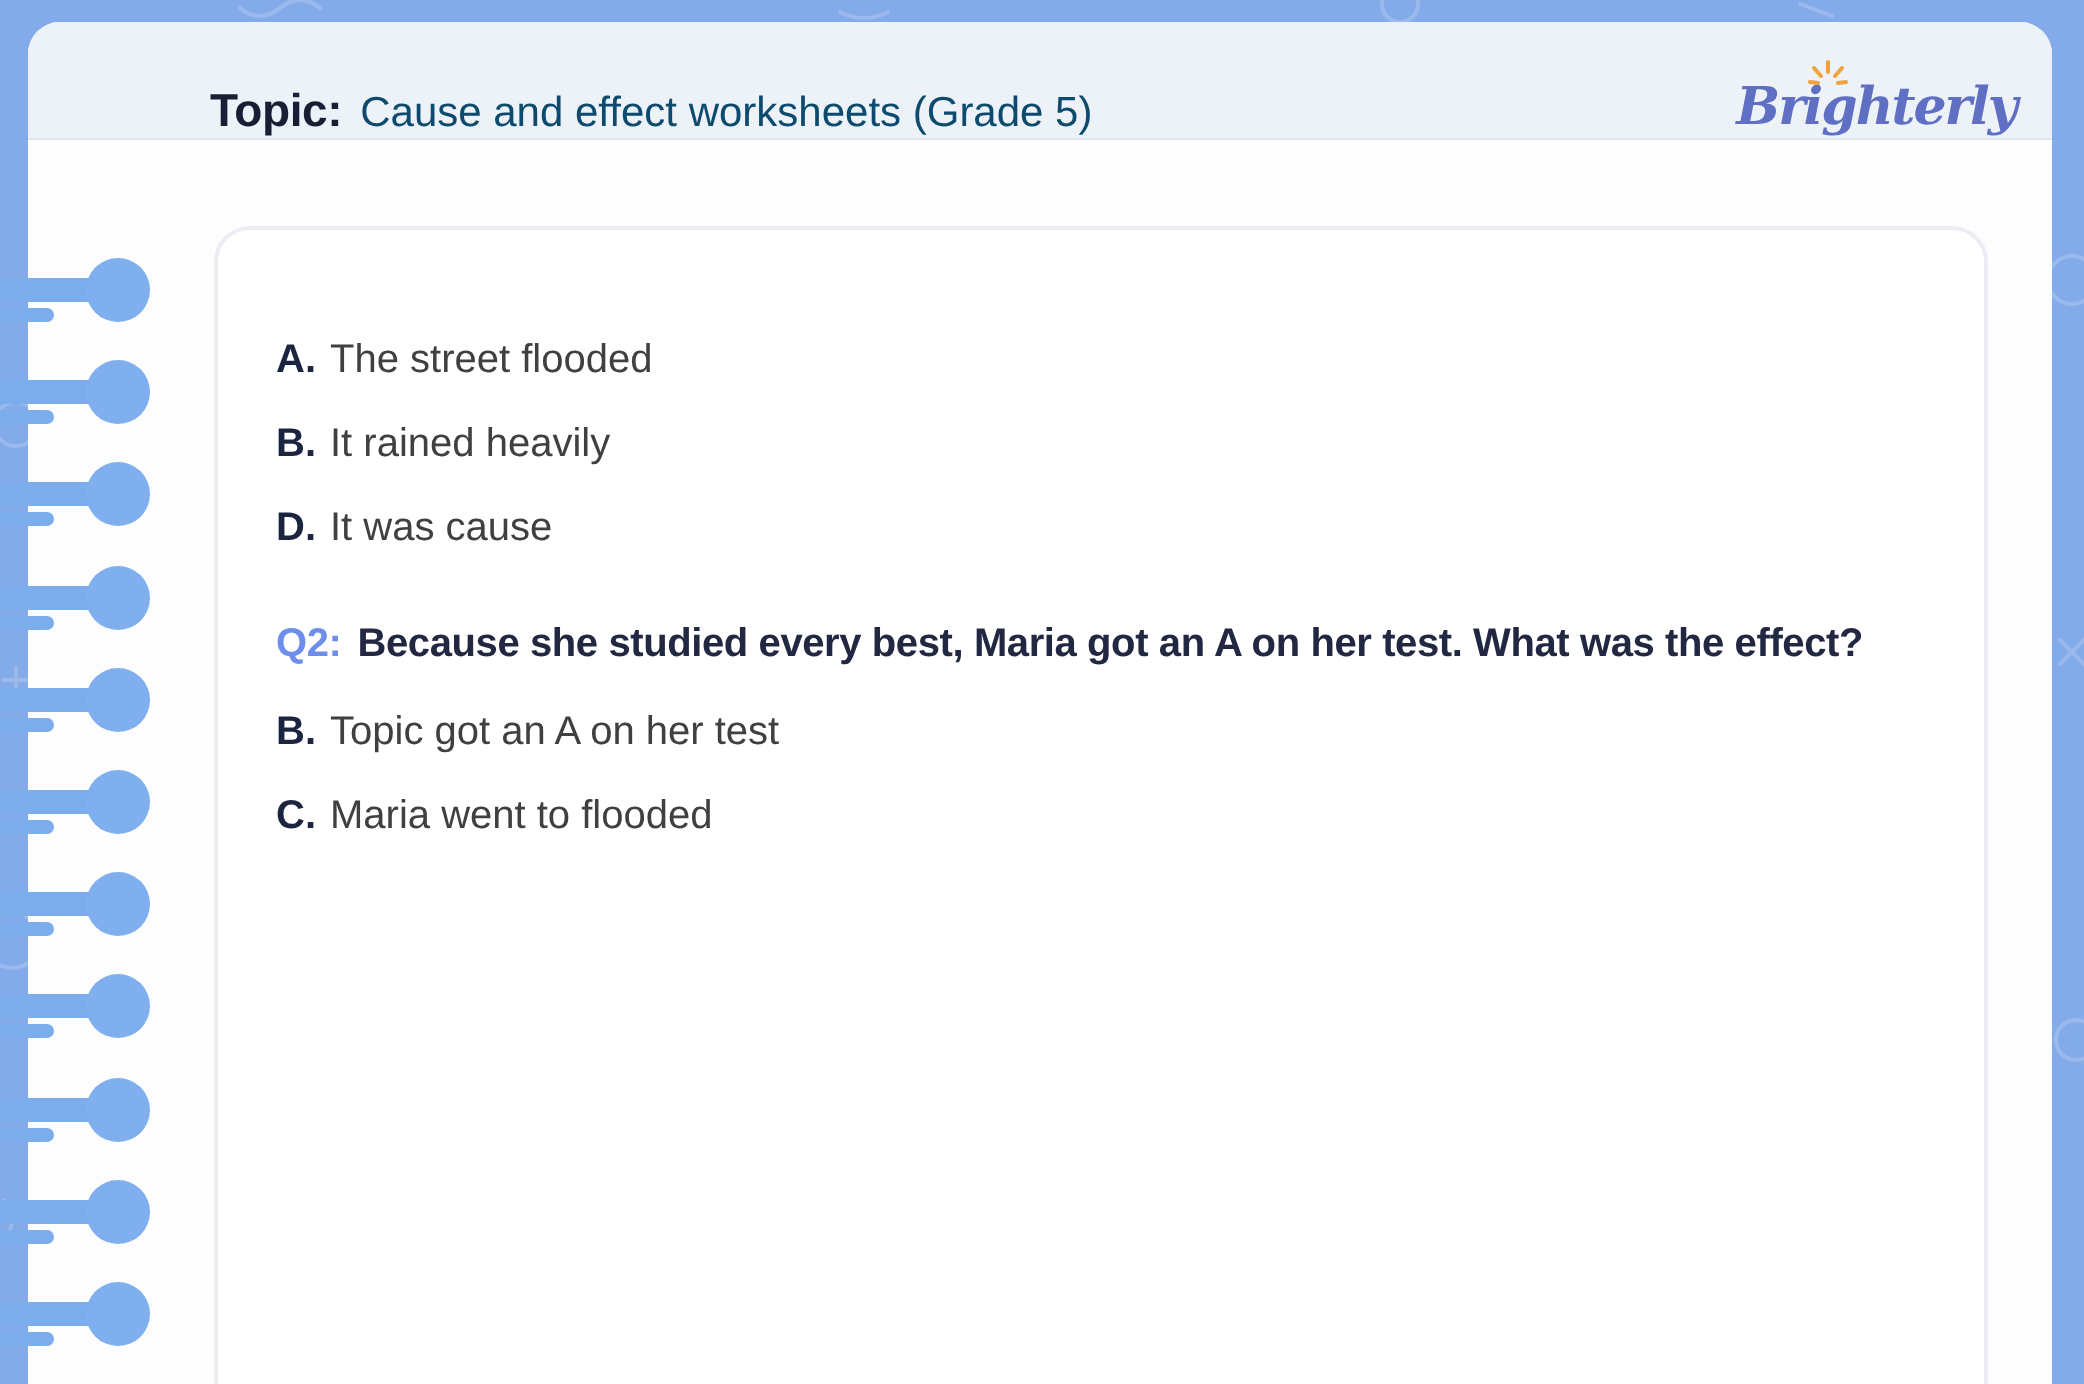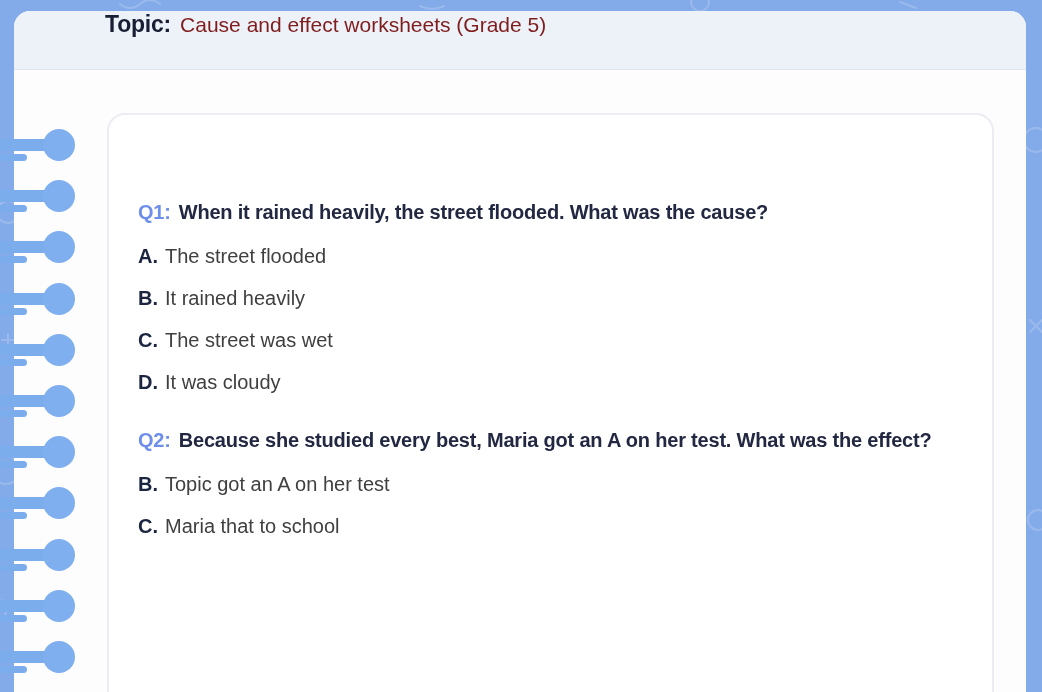--- a/index.html
+++ b/index.html
@@ -12,26 +12,26 @@
   .doodles{position:absolute;left:0;top:0;z-index:0;}
 
   
   .sheet{
     position:absolute;left:14px;top:11px;width:1012px;height:720px;
     background:#fdfdfe;border-radius:16px;z-index:1;
   }
   .band{
     height:58px;background:#edf1f8;border-bottom:1px solid #e0e6f1;
     border-radius:16px 16px 0 0;
-    display:flex;align-items:flex-start;justify-content:space-between;
+    display:flex;align-items:flex-end;justify-content:space-between;
     padding-left:91px;padding-right:18px;
   }
   .topic{display:flex;align-items:baseline;white-space:nowrap;}
   .topic-label{font-weight:700;font-size:23px;color:#181e33;letter-spacing:-0.2px;}
-  .topic-value{font-size:21px;color:#7f1d1d;margin-left:9px;}
+  .topic-value{font-size:21px;color:#0c4a6e;margin-left:9px;}
 
   .logo{position:relative;display:flex;align-items:center;}
   .logo-text{
     font-family:"DejaVu Serif","Liberation Serif",serif;
     font-style:italic;font-weight:700;font-size:26px;color:#5f70c4;
     letter-spacing:-1px;
   }
   .logo-star{position:absolute;top:-9px;left:36px;}
 
   
@@ -83,20 +83,32 @@
     <path d="M900 2 l16 6"></path>
   </g>
 </svg>
 
 <div class="sheet">
   <div class="band">
     <div class="topic">
       <span class="topic-label">Topic:</span>
       <span class="topic-value">Cause and effect worksheets (Grade 5)</span>
     </div>
+    <div class="logo">
+      <svg class="logo-star" width="20" height="14" viewBox="0 0 20 14">
+        <g stroke="#f0a33c" stroke-width="2" stroke-linecap="round">
+          <line x1="10" y1="1" x2="10" y2="6"></line>
+          <line x1="3" y1="4" x2="6.5" y2="8"></line>
+          <line x1="17" y1="4" x2="13.5" y2="8"></line>
+          <line x1="1" y1="11" x2="5" y2="11.5"></line>
+          <line x1="19" y1="11" x2="15" y2="11.5"></line>
+        </g>
+      </svg>
+      <span class="logo-text">Brighterly</span>
+    </div>
   </div>
 </div>
 
 <div id="pins">
     <div class="pin" style="top: 129px;">
       <div class="rod"></div>
       <div class="ball"></div>
       <div class="stub"></div>
     </div>
     <div class="pin" style="top: 180.2px;">
@@ -147,39 +159,33 @@
     <div class="pin" style="top: 641px;">
       <div class="rod"></div>
       <div class="ball"></div>
       <div class="stub"></div>
     </div>
   </div>
 
 <div class="card">
   <div class="card-inner">
 
-    <p class="question q1">
-      <span class="q-label">Q1:</span><span>When it rained heavily, the street flooded. What was the cause?</span>
-    </p>
     <p class="option">
       <span class="opt-letter">A.</span><span class="opt-text">The street flooded</span>
     </p>
     <p class="option">
       <span class="opt-letter">B.</span><span class="opt-text">It rained heavily</span>
     </p>
     <p class="option">
-      <span class="opt-letter">C.</span><span class="opt-text">The street was wet</span>
-    </p>
-    <p class="option">
-      <span class="opt-letter">D.</span><span class="opt-text">It was cloudy</span>
+      <span class="opt-letter">D.</span><span class="opt-text">It was cause</span>
     </p>
 
     <p class="question q2">
       <span class="q-label">Q2:</span><span>Because she studied every best, Maria got an A on her test. What was the effect?</span>
     </p>
     <p class="option">
       <span class="opt-letter">B.</span><span class="opt-text">Topic got an A on her test</span>
     </p>
     <p class="option">
-      <span class="opt-letter">C.</span><span class="opt-text">Maria that to school</span>
+      <span class="opt-letter">C.</span><span class="opt-text">Maria went to flooded</span>
     </p>
   </div>
 </div>
 
 </body></html>

